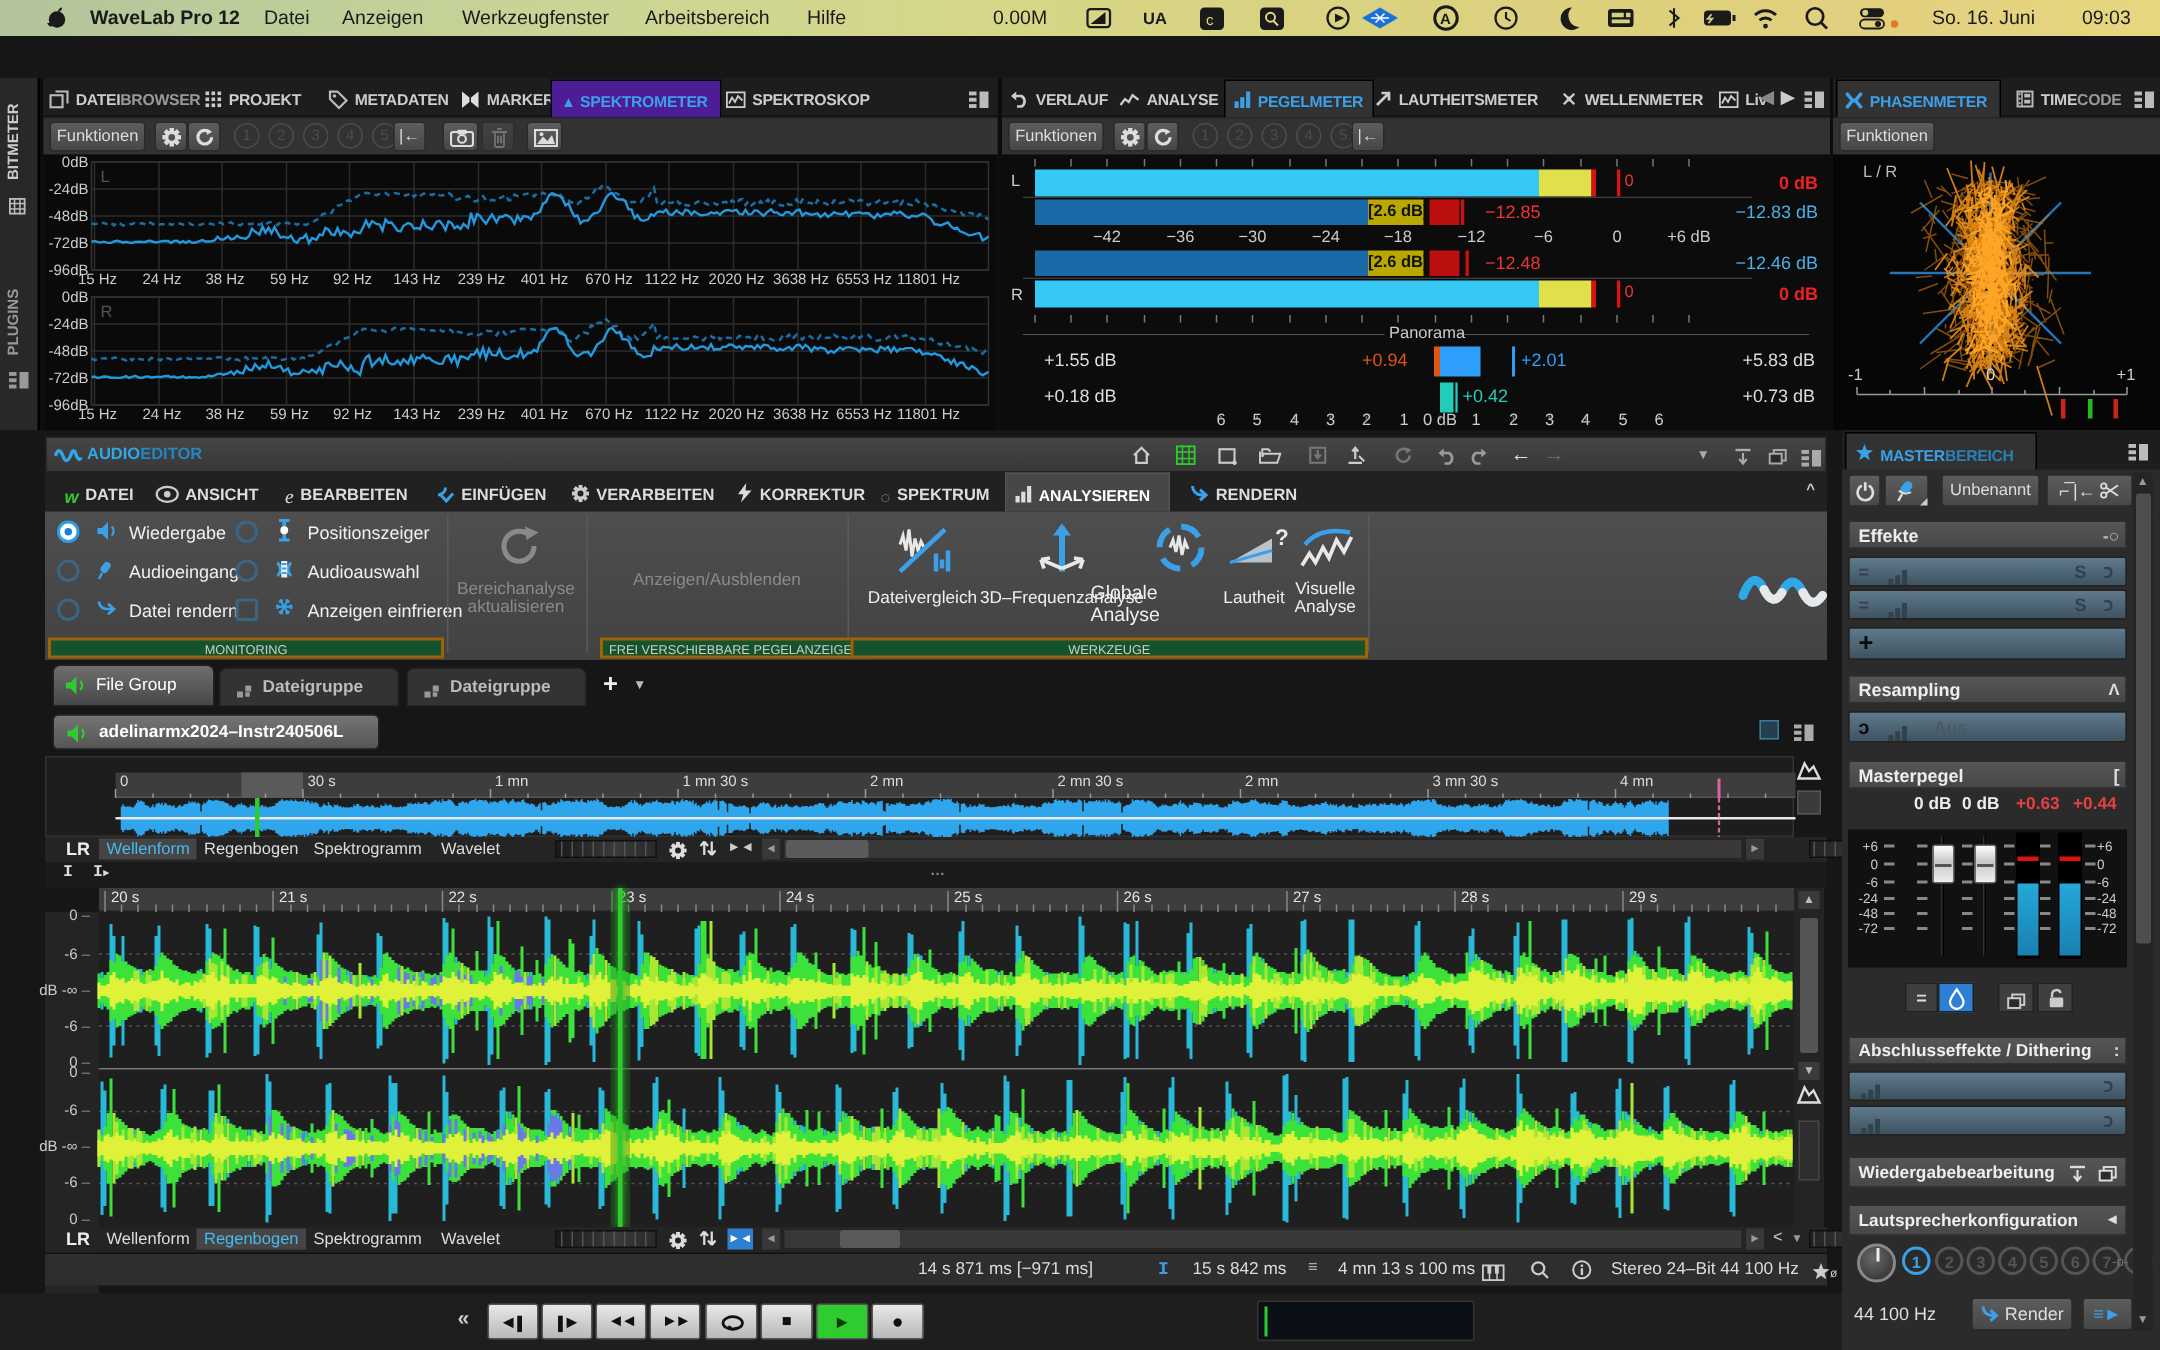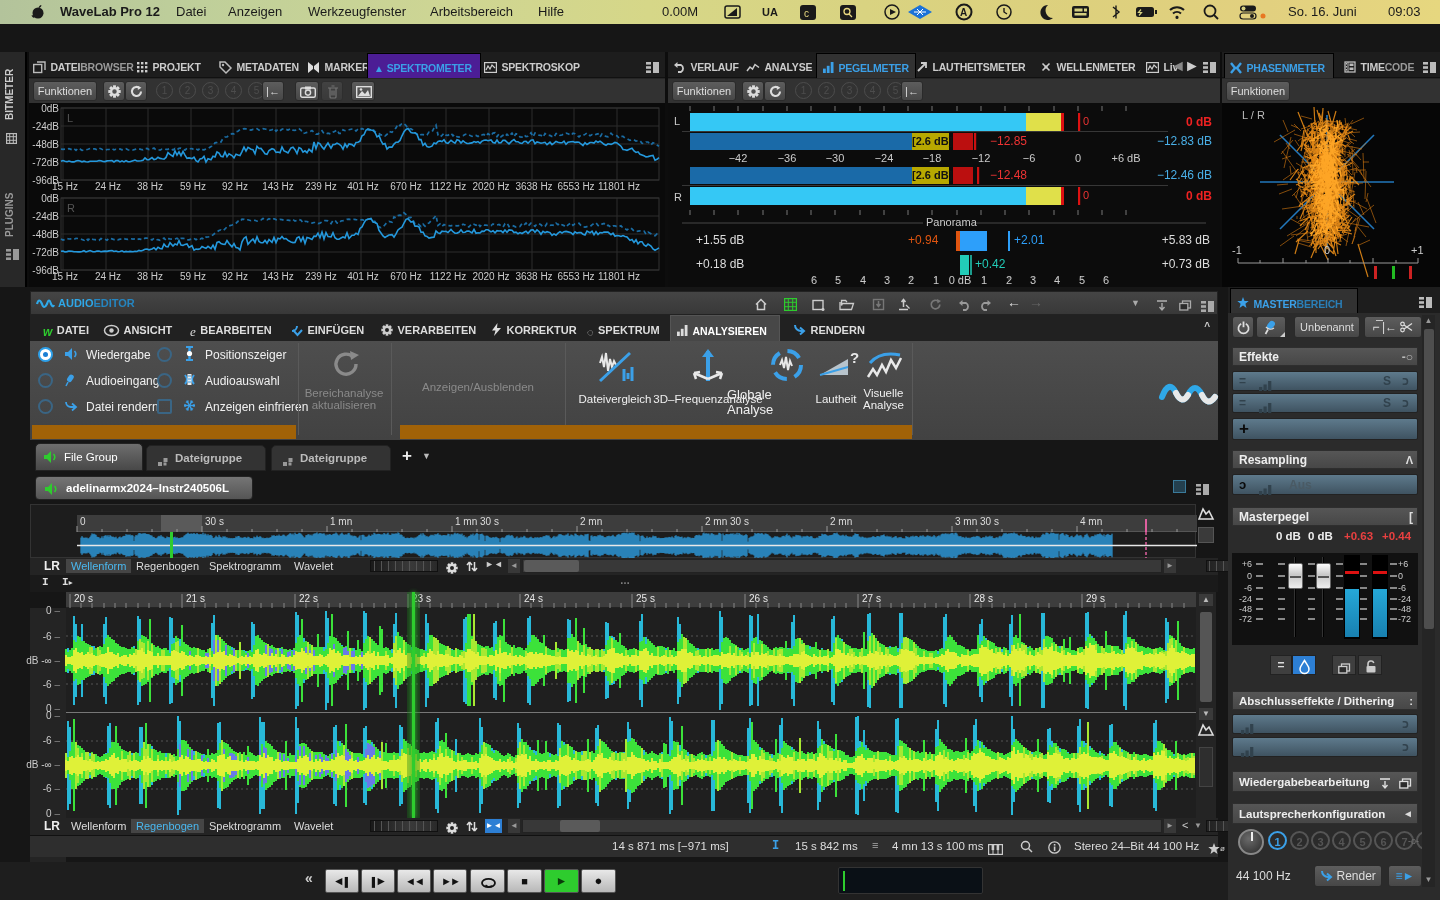--- a/index.html
+++ b/index.html
@@ -16,21 +16,21 @@
 .tab{position:absolute;font-size:10.5px;font-weight:bold;color:#ccc;white-space:nowrap;letter-spacing:-0.2px}
 .tabact{color:#3ba0e8}
 .fbtn{position:absolute;background:linear-gradient(#5d5d5d,#474747);border:1px solid #2a2a2a;border-radius:3px;color:#ddd;font-size:11px;text-align:center}
 .ico{position:absolute;color:#ccc}
 .dim{opacity:.38}
 .circ{position:absolute;width:17px;height:17px;border-radius:9px;border:1.5px solid #777;color:#777;font-size:10px;text-align:center;line-height:16px}
 svg{overflow:visible}
 .psvg{position:absolute}
 .hdr{position:absolute;background:linear-gradient(#565656,#474747);border:1px solid #2e2e2e;color:#eee;font-weight:bold;font-size:12px}
 .slot{position:absolute;background:linear-gradient(#5e7a8c,#3f5361);border:1px solid #222;border-radius:2px}
-.glabel{position:absolute;background:#a16207;color:#ccc;font-size:8.5px;border:6px solid #a16207;white-space:nowrap;overflow:hidden}
+.glabel{position:absolute;background:#14532d;color:#ccc;font-size:8.5px;text-align:center;border:2px solid #a16207;white-space:nowrap;overflow:hidden}
 .rtab{position:absolute;font-size:11px;font-weight:bold;color:#ddd;white-space:nowrap}
 .wbtn{position:absolute;background:linear-gradient(#e8e8e8,#b8b8b8);border:1px solid #555;border-radius:2px}
 </style></head><body>
 <div id="root">
 <div id="menubar" class="abs">
       <span class="mi" style="left:60px"><b>WaveLab Pro 12</b></span>
       <span class="mi" style="left:176px">Datei</span>
       <span class="mi" style="left:228px">Anzeigen</span>
       <span class="mi" style="left:308px">Werkzeugfenster</span>
       <span class="mi" style="left:430px">Arbeitsbereich</span>

